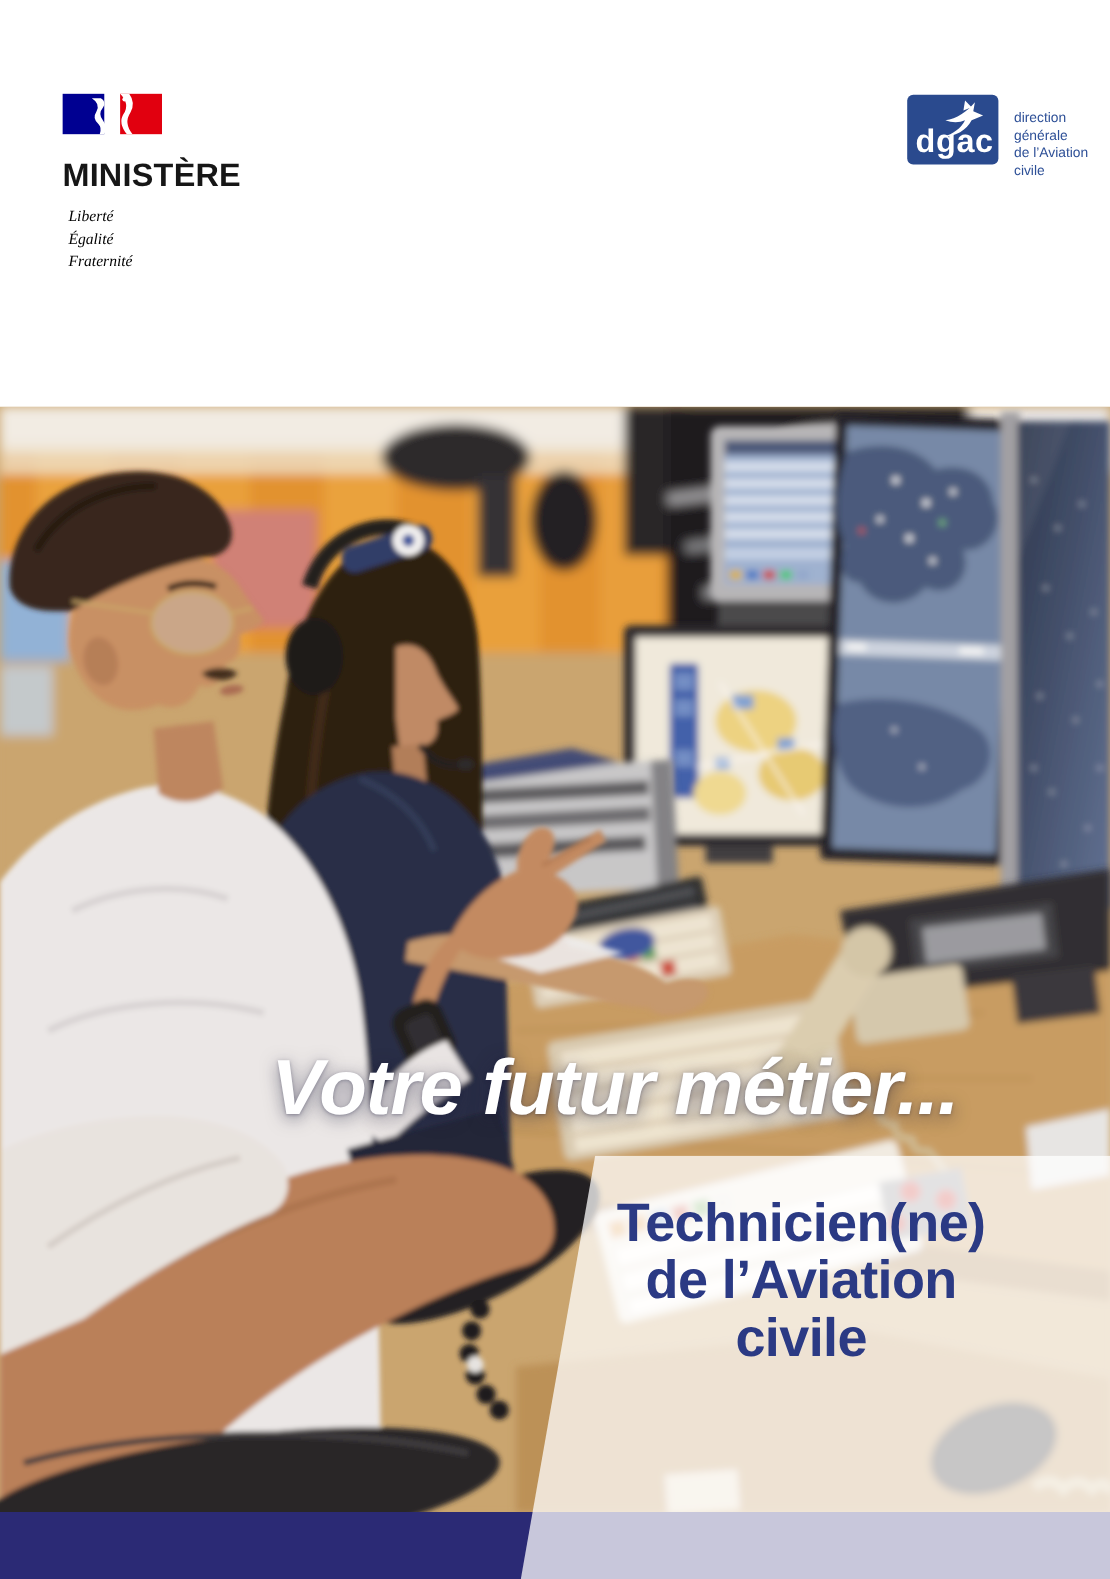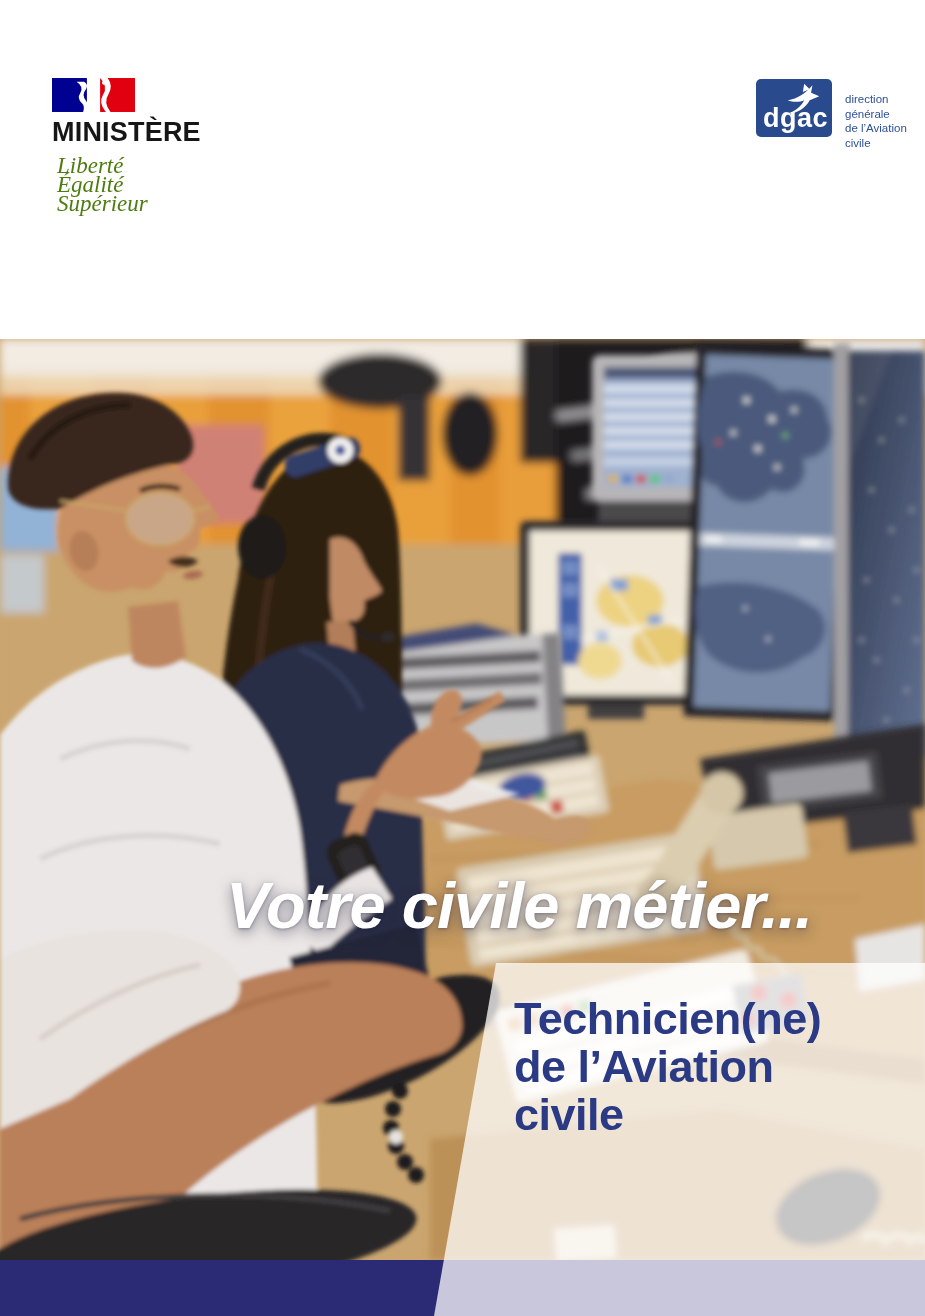--- a/index.html
+++ b/index.html
@@ -4,22 +4,22 @@
 <style>
   html,body{margin:0;padding:0;background:#888;}
   .page{
     position:relative;width:925px;height:1316px;margin:0 auto;
     background:#ffffff;overflow:hidden;
     font-family:"Liberation Sans",sans-serif;
   }
   
   .marianne{position:absolute;left:52px;top:78px;}
   .flag{display:block;}
-  .ministry-title{margin-top:6px;font-weight:800;font-size:27px;line-height:29px;color:#161616;letter-spacing:.2px;}
-  .motto{margin-top:9px;padding-left:5px;font-family:"Liberation Serif",serif;font-style:italic;font-size:23px;line-height:19px;color:#4d7c0f;}
+  .ministry-title{margin-top:20px;font-weight:800;font-size:27px;line-height:29px;color:#161616;letter-spacing:.2px;}
+  .motto{margin-top:9px;padding-left:5px;font-family:"Liberation Serif",serif;font-style:italic;font-size:13px;line-height:19px;color:#000000;}
   .dgac{position:absolute;left:735px;top:79px;display:flex;gap:13px;}
   .dgac-square{position:relative;width:76px;height:58px;background:#2a4a8e;border-radius:5px;flex:0 0 auto;margin-left:21px;}
   .dgac-bird{position:absolute;left:14px;top:3px;}
   .dgac-acronym{position:absolute;left:7px;bottom:3px;color:#ffffff;font-size:27px;font-weight:700;letter-spacing:.5px;}
   .dgac-name{padding-top:13px;font-size:11.5px;font-weight:400;line-height:14.5px;color:#2e5097;}
   
   .photo{position:absolute;left:0;top:339px;width:925px;height:921px;overflow:hidden;background:#c9a671;}
   
   .tagline{
     position:absolute;left:226px;top:868px;z-index:6;
@@ -29,21 +29,21 @@
   }
   .band{position:absolute;left:0;top:1260px;width:925px;height:56px;background:#2b2a75;z-index:2;}
   .title-panel{
     position:absolute;left:0;top:963px;width:925px;height:353px;z-index:4;
     background:rgba(255,255,255,.74);
     -webkit-clip-path:polygon(496px 0,925px 0,925px 353px,434px 353px);
     clip-path:polygon(496px 0,925px 0,925px 353px,434px 353px);
   }
   .main-title{
     position:absolute;left:514px;top:995px;z-index:5;
-    color:#2b3a84;font-size:45px;font-weight:700;line-height:48px;letter-spacing:-.5px;
+    color:#2b3a84;font-size:45px;font-weight:700;line-height:48px;letter-spacing:-.5px;text-align:center;
   }
 </style>
 </head>
 <body>
 
 <div class="page">
 
   <div class="marianne">
     <svg class="flag" width="83" height="34" viewBox="0 0 88 36">
       <rect x="0" y="0" width="37" height="36" fill="#000091"></rect>
@@ -51,21 +51,21 @@
       <path d="M26 4 q8 5 4 12 q-4 6 2 11 q3 3 1 9 l4 0 q3 -7 -1 -12 q-5 -6 0 -12 q3 -5 -2 -8 Z" fill="#ffffff"></path>
       <path d="M51 0 q9 9 3 18 q-5 8 3 18 l5 0 q-8 -10 -2 -19 q5 -9 -1 -17 Z" fill="#ffffff"></path>
       <circle cx="55" cy="5" r="2" fill="#ffffff"></circle>
     </svg>
     <div class="ministry-title">
       <div>MINISTÈRE</div>
     </div>
     <div class="motto">
       <div>Liberté</div>
       <div>Égalité</div>
-      <div>Supérieur</div>
+      <div>Fraternité</div>
     </div>
   </div>
 
   <div class="dgac">
     <div class="dgac-square">
       <svg class="dgac-bird" width="52" height="42" viewBox="0 0 76 60">
         <path d="M62 4 C52 16 40 24 26 26 C34 29 43 29 50 26 C45 36 35 43 24 46 C38 46 52 38 58 26 L72 20 L60 15 Z" fill="#ffffff"></path>
         <path d="M50 2 L58 10 L48 14 Z" fill="#ffffff"></path>
       </svg>
       <span class="dgac-acronym">dgac</span>
@@ -369,20 +369,20 @@
           <path d="M20 880 C120 852 280 848 390 872" stroke="#3a3a40" stroke-width="5" fill="none"></path>
         </g>
       </g>
 
       <rect x="0" y="0" width="925" height="921" fill="#e8a050" opacity=".04"></rect>
     </svg>
   </div>
 
   <div class="band"></div>
   <div class="title-panel"></div>
-  <div class="tagline">Votre civile métier...</div>
+  <div class="tagline">Votre futur métier...</div>
   <div class="main-title">
     <div>Technicien(ne)</div>
     <div>de l’Aviation</div>
     <div>civile</div>
   </div>
 
 </div>
 
 </body></html>

